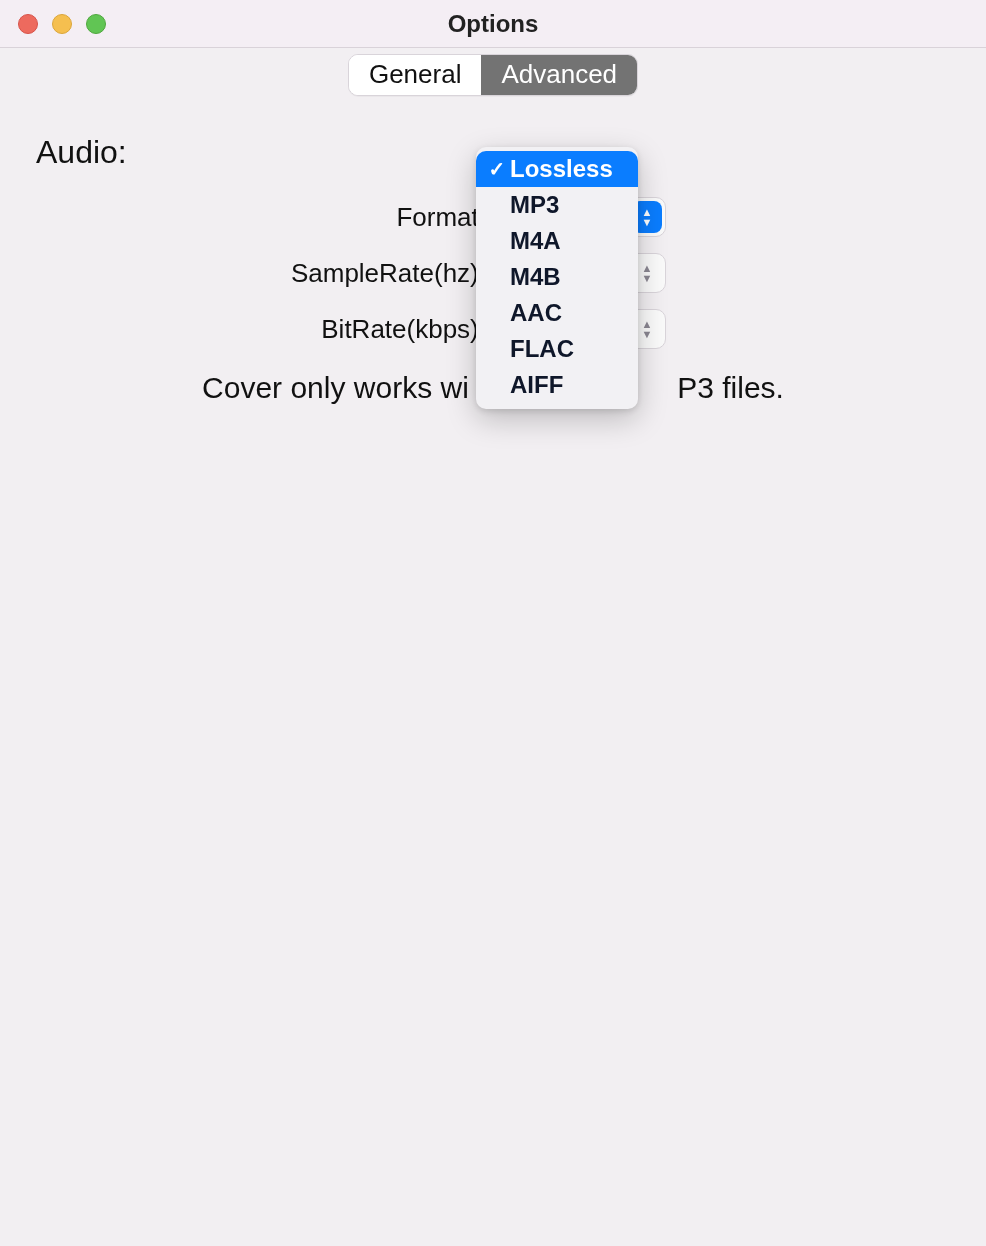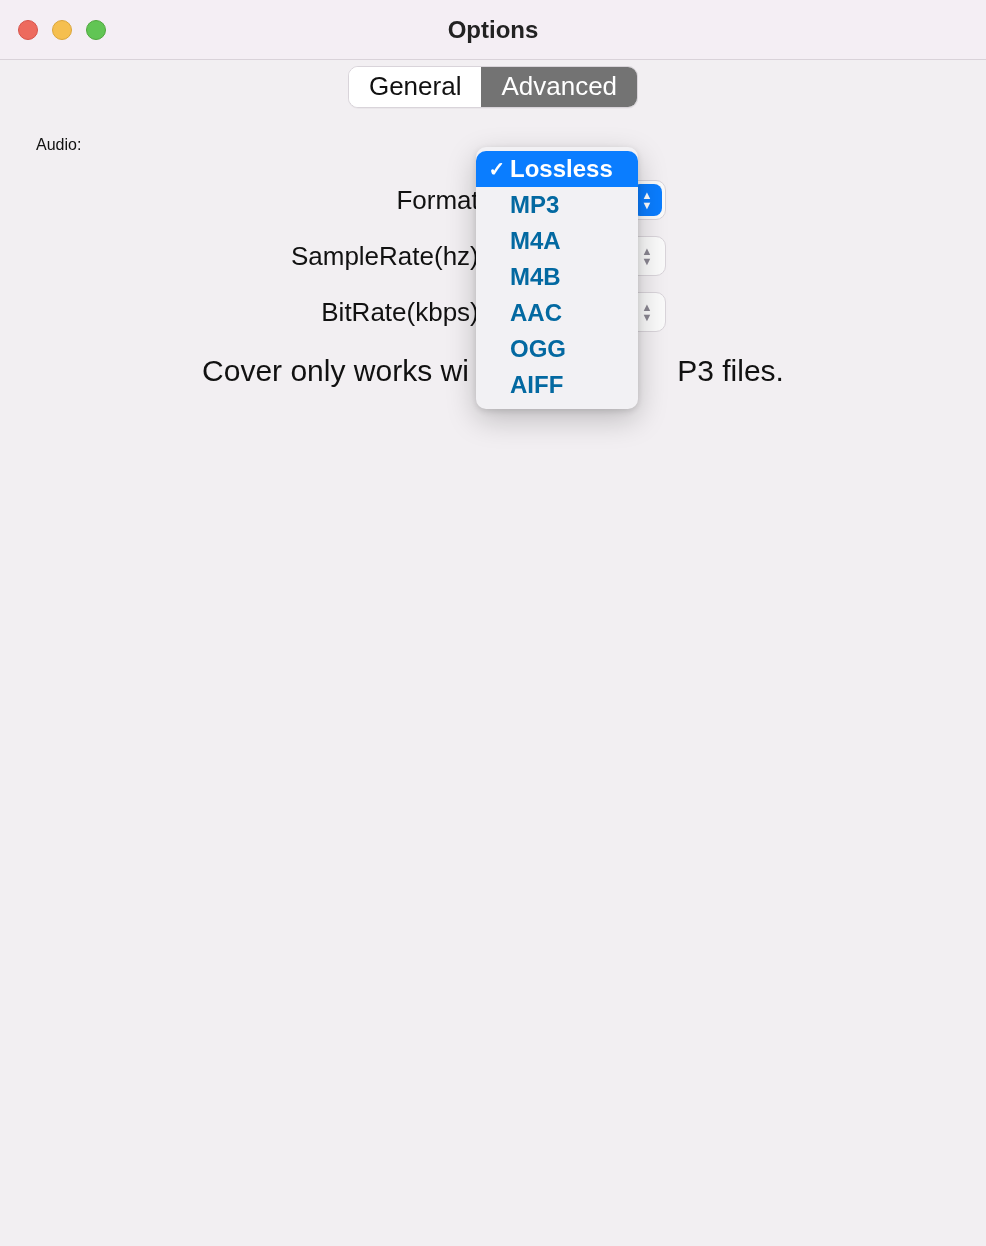--- a/index.html
+++ b/index.html
@@ -8,21 +8,21 @@
       height: 1246px;
       background: #f2eff2;
       font-family: -apple-system, "Helvetica Neue", Helvetica, Arial, sans-serif;
       font-size: 24px;
       color: #000;
       overflow: hidden;
       position: relative;
     }
     
     .titlebar {
-      height: 60px;
+      height: 48px;
       border-bottom: 1px solid #d9d2d9;
       display: flex;
       align-items: center;
       position: relative;
       background: #f4eef4;
     }
     .traffic-lights {
       position: absolute;
       left: 18px;
       top: 50%;
@@ -42,21 +42,21 @@
       margin: 0 auto;
       font-weight: 700;
       font-size: 24px;
       color: #222;
     }
     
     .tabs-wrap {
       display: flex;
       justify-content: center;
       margin-top: 6px;
-      margin-bottom: 14px;
+      margin-bottom: 24px;
     }
     .seg {
       display: flex;
       border: 1px solid #d9d4da;
       border-radius: 10px;
       overflow: hidden;
       background: #fff;
       box-shadow: 0 1px 0 rgba(0,0,0,0.03);
     }
     .seg .tab {
@@ -69,21 +69,21 @@
     }
     .seg .tab.active {
       background: #737373;
       color: #fff;
     }
     
     .content {
       padding-top: 14px;
     }
     .section-title {
-      font-size: 16px;
+      font-size: 32px;
       color: #111;
       margin-left: 36px;
       margin-bottom: 18px;
     }
     .form-row {
       display: flex;
       align-items: center;
       height: 56px;
       gap: 8px;
     }
@@ -139,21 +139,21 @@
       box-shadow: 0 10px 30px rgba(0,0,0,0.22), 0 2px 6px rgba(0,0,0,0.12);
       padding: 4px 0 6px 0;
       z-index: 50;
     }
     .menu-item {
       display: flex;
       align-items: center;
       height: 36px;
       padding-left: 10px;
       font-size: 24px;
-      color: #0369a1;
+      color: #0f172a;
       cursor: default;
     }
     .menu-item .tick {
       display: inline-block;
       width: 22px;
       text-align: center;
       font-size: 20px;
       font-weight: 700;
       color: inherit;
       visibility: hidden;
@@ -240,19 +240,19 @@
   <div class="menu-item">
     <span class="tick">✓</span>
     <span class="txt">M4B</span>
   </div>
   <div class="menu-item">
     <span class="tick">✓</span>
     <span class="txt">AAC</span>
   </div>
   <div class="menu-item">
     <span class="tick">✓</span>
-    <span class="txt">OGG</span>
+    <span class="txt">FLAC</span>
   </div>
   <div class="menu-item">
     <span class="tick">✓</span>
     <span class="txt">AIFF</span>
   </div>
 </div>
 
 </body></html>

